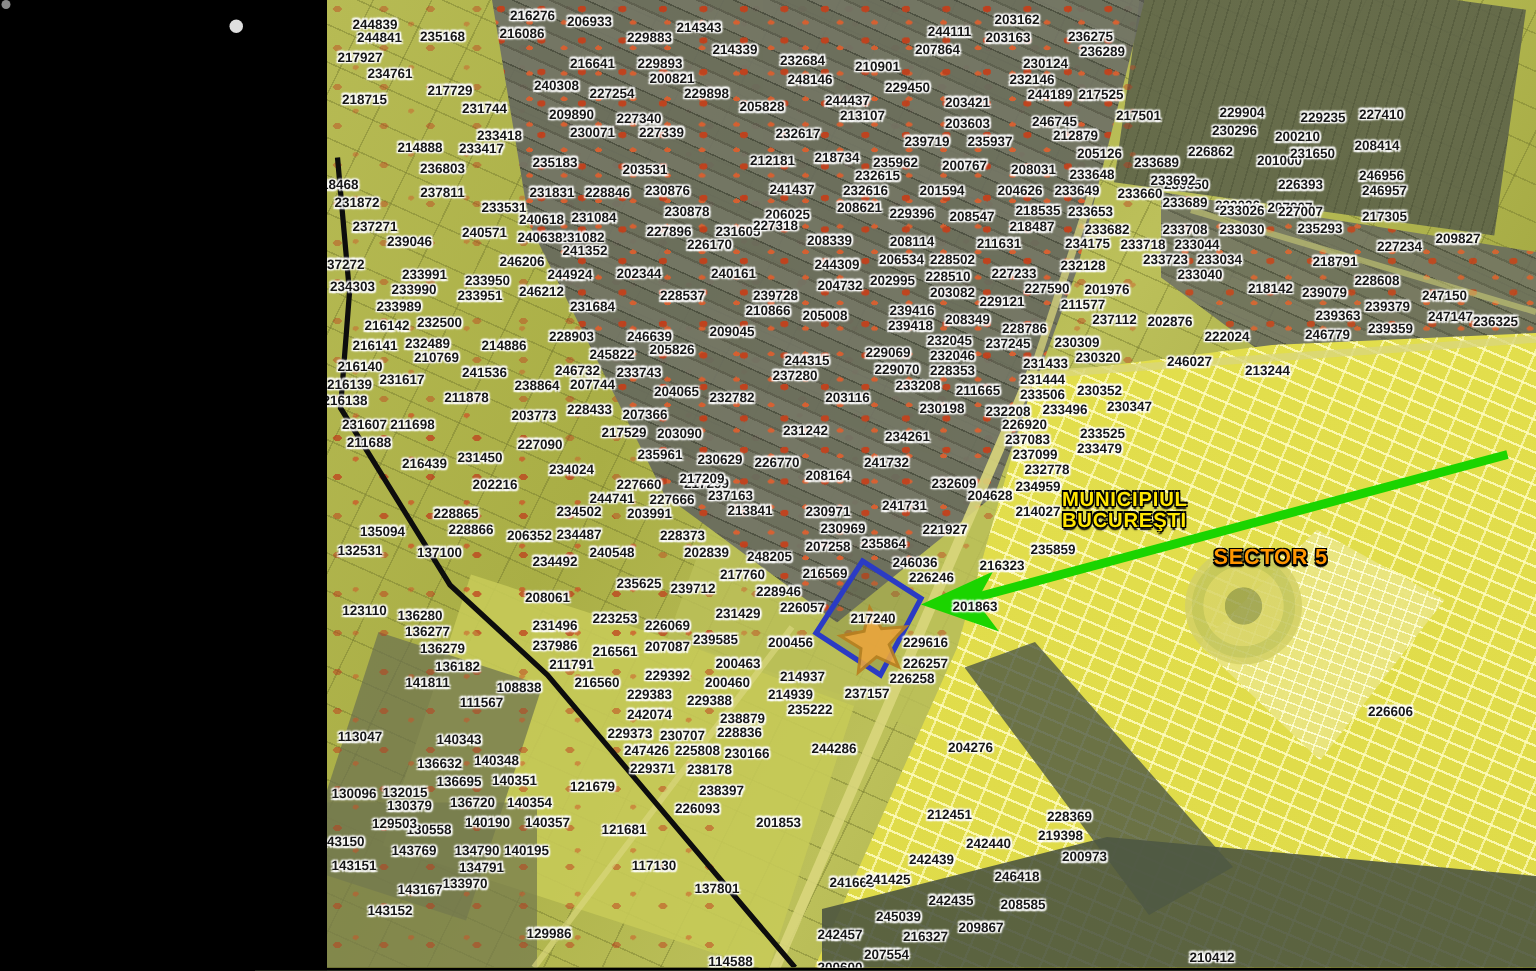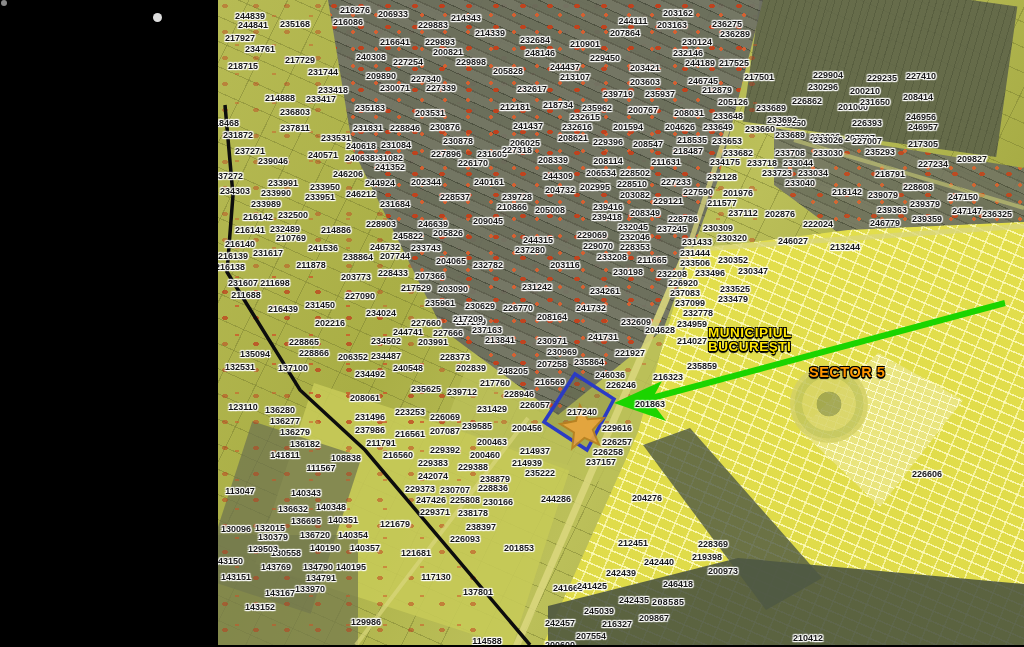--- a/index.html
+++ b/index.html
@@ -451,21 +451,21 @@
       <span class="parcel" style="left: 274px; top: 442px;">200463</span>
       <span class="parcel" style="left: 399px; top: 442px;">226257</span>
       <span class="parcel" style="left: 317px; top: 451px;">214937</span>
       <span class="parcel" style="left: 390px; top: 452px;">226258</span>
       <span class="parcel" style="left: 87px; top: 444px;">136182</span>
       <span class="parcel" style="left: 67px; top: 455px;">141811</span>
       <span class="parcel" style="left: 128px; top: 458px;">108838</span>
       <span class="parcel" style="left: 180px; top: 455px;">216560</span>
       <span class="parcel" style="left: 227px; top: 450px;">229392</span>
       <span class="parcel" style="left: 267px; top: 455px;">200460</span>
-      <span class="parcel" style="left: 360px; top: 462px; padding-left: 46px;">237157</span>
+      <span class="parcel" style="left: 360px; top: 462px;">237157</span>
       <span class="parcel" style="left: 309px; top: 463px;">214939</span>
       <span class="parcel" style="left: 709px; top: 474px;">226606</span>
       <span class="parcel" style="left: 103px; top: 468px;">111567</span>
       <span class="parcel" style="left: 215px; top: 463px;">229383</span>
       <span class="parcel" style="left: 255px; top: 467px;">229388</span>
       <span class="parcel" style="left: 322px; top: 473px;">235222</span>
       <span class="parcel" style="left: 277px; top: 479px;">238879</span>
       <span class="parcel" style="left: 215px; top: 476px;">242074</span>
       <span class="parcel" style="left: 22px; top: 491px;">113047</span>
       <span class="parcel" style="left: 88px; top: 493px;">140343</span>
@@ -510,21 +510,21 @@
       <span class="parcel" style="left: 18px; top: 577px;">143151</span>
       <span class="parcel" style="left: 103px; top: 578px;">134791</span>
       <span class="parcel" style="left: 218px; top: 577px;">117130</span>
       <span class="parcel" style="left: 460px; top: 584px;">246418</span>
       <span class="parcel" style="left: 350px; top: 588px;">241668</span>
       <span class="parcel" style="left: 92px; top: 589px;">133970</span>
       <span class="parcel" style="left: 62px; top: 593px;">143167</span>
       <span class="parcel" style="left: 260px; top: 592px;">137801</span>
       <span class="parcel" style="left: 374px; top: 586px;">241425</span>
       <span class="parcel" style="left: 416px; top: 600px;">242435</span>
-      <span class="parcel" style="left: 450px; top: 603px; font-family: Liberation Mono, monospace;">208585</span>
+      <span class="parcel" style="left: 464px; top: 603px;">208585</span>
       <span class="parcel" style="left: 42px; top: 607px;">143152</span>
       <span class="parcel" style="left: 381px; top: 611px;">245039</span>
       <span class="parcel" style="left: 436px; top: 618px;">209867</span>
       <span class="parcel" style="left: 148px; top: 622px;">129986</span>
       <span class="parcel" style="left: 342px; top: 623px;">242457</span>
       <span class="parcel" style="left: 399px; top: 624px;">216327</span>
       <span class="parcel" style="left: 373px; top: 636px;">207554</span>
       <span class="parcel" style="left: 342px; top: 645px;">200600</span>
       <span class="parcel" style="left: 269px; top: 641px;">114588</span>
       <span class="parcel" style="left: 590px; top: 638px;">210412</span>

